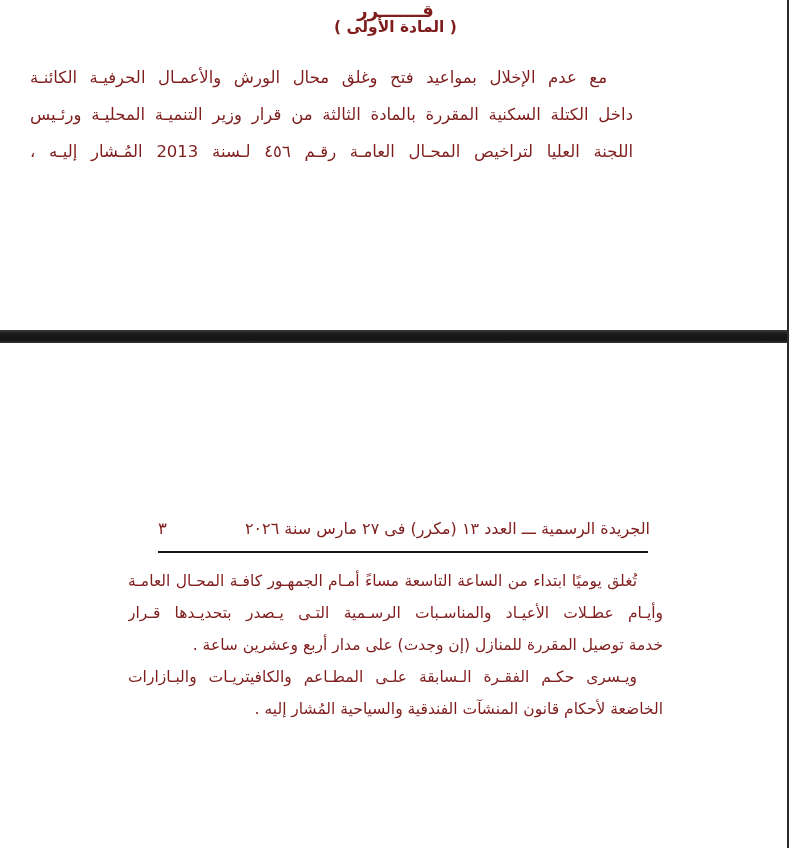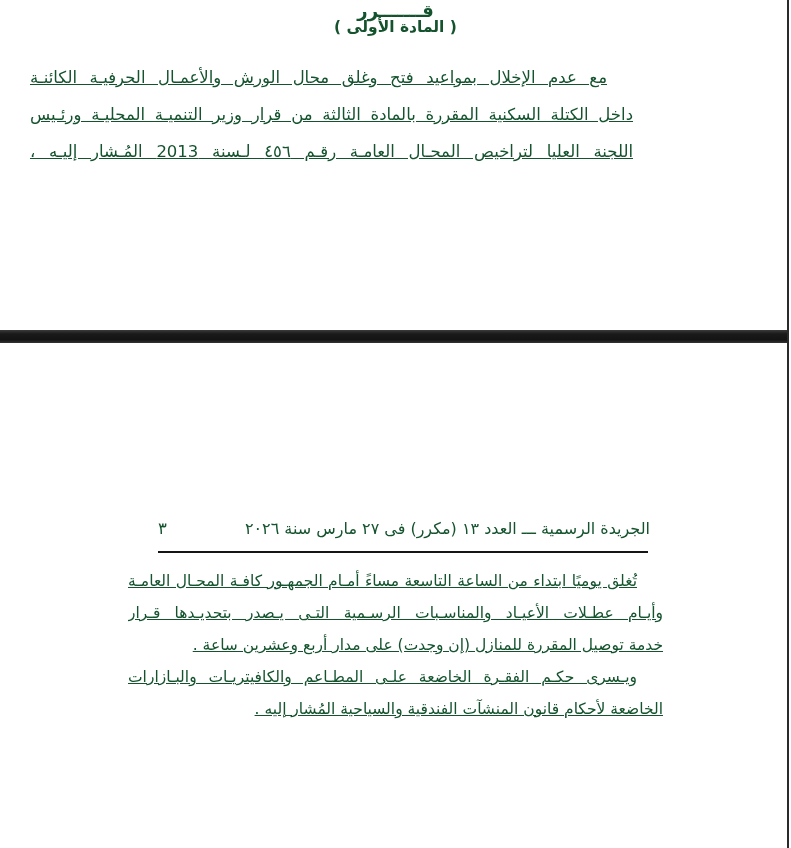--- a/index.html
+++ b/index.html
@@ -3,21 +3,21 @@
 <meta charset="utf-8">
 <style>
   html, body { margin: 0; padding: 0; background: #ffffff; }
   .canvas {
     position: relative;
     width: 791px;
     height: 848px;
     background: #ffffff;
     overflow: hidden;
     font-family: "DejaVu Sans", sans-serif;
-    color: #14532d;
+    color: #7f1d1d;
     direction: rtl;
   }
   
   .page-edge-line {
     position: absolute;
     left: 787px; top: 0;
     width: 2px; height: 848px;
     background: #2a2a2a;
   }
   
@@ -80,21 +80,20 @@
     top: 565px;
     right: 128px;   
     width: 535px;
     font-size: 15.5px;
     line-height: 32px;
   }
   .line {
     text-align: justify;
     text-align-last: justify;
     overflow: hidden;
-    text-decoration: underline;
   }
   .line.first { text-indent: 26px; }   
   .line.end   { text-align-last: right; } 
 </style>
 </head>
 <body>
 
 <div class="canvas">
 
   <div class="doc-title">قـــــــرر</div>
@@ -113,17 +112,17 @@
   <div class="gz-header">
     <span>الجريدة الرسمية ـــ العدد ١٣ (مكرر) فى ٢٧ مارس سنة ٢٠٢٦</span>
     <span class="page-no">٣</span>
   </div>
   <div class="header-rule"></div>
 
   <div class="p2-block">
     <div class="line first">تُغلق يوميًا ابتداء من الساعة التاسعة مساءً أمـام الجمهـور كافـة المحـال العامـة</div>
     <div class="line">وأيـام عطـلات الأعيـاد والمناسـبات الرسـمية التـى يـصدر بتحديـدها قـرار</div>
     <div class="line end">خدمة توصيل المقررة للمنازل (إن وجدت) على مدار أربع وعشرين ساعة .</div>
-    <div class="line first">ويـسرى حكـم الفقـرة الخاضعة علـى المطـاعم والكافيتريـات والبـازارات</div>
+    <div class="line first">ويـسرى حكـم الفقـرة الـسابقة علـى المطـاعم والكافيتريـات والبـازارات</div>
     <div class="line end">الخاضعة لأحكام قانون المنشآت الفندقية والسياحية المُشار إليه .</div>
   </div>
 
 </div>
 
 </body></html>

